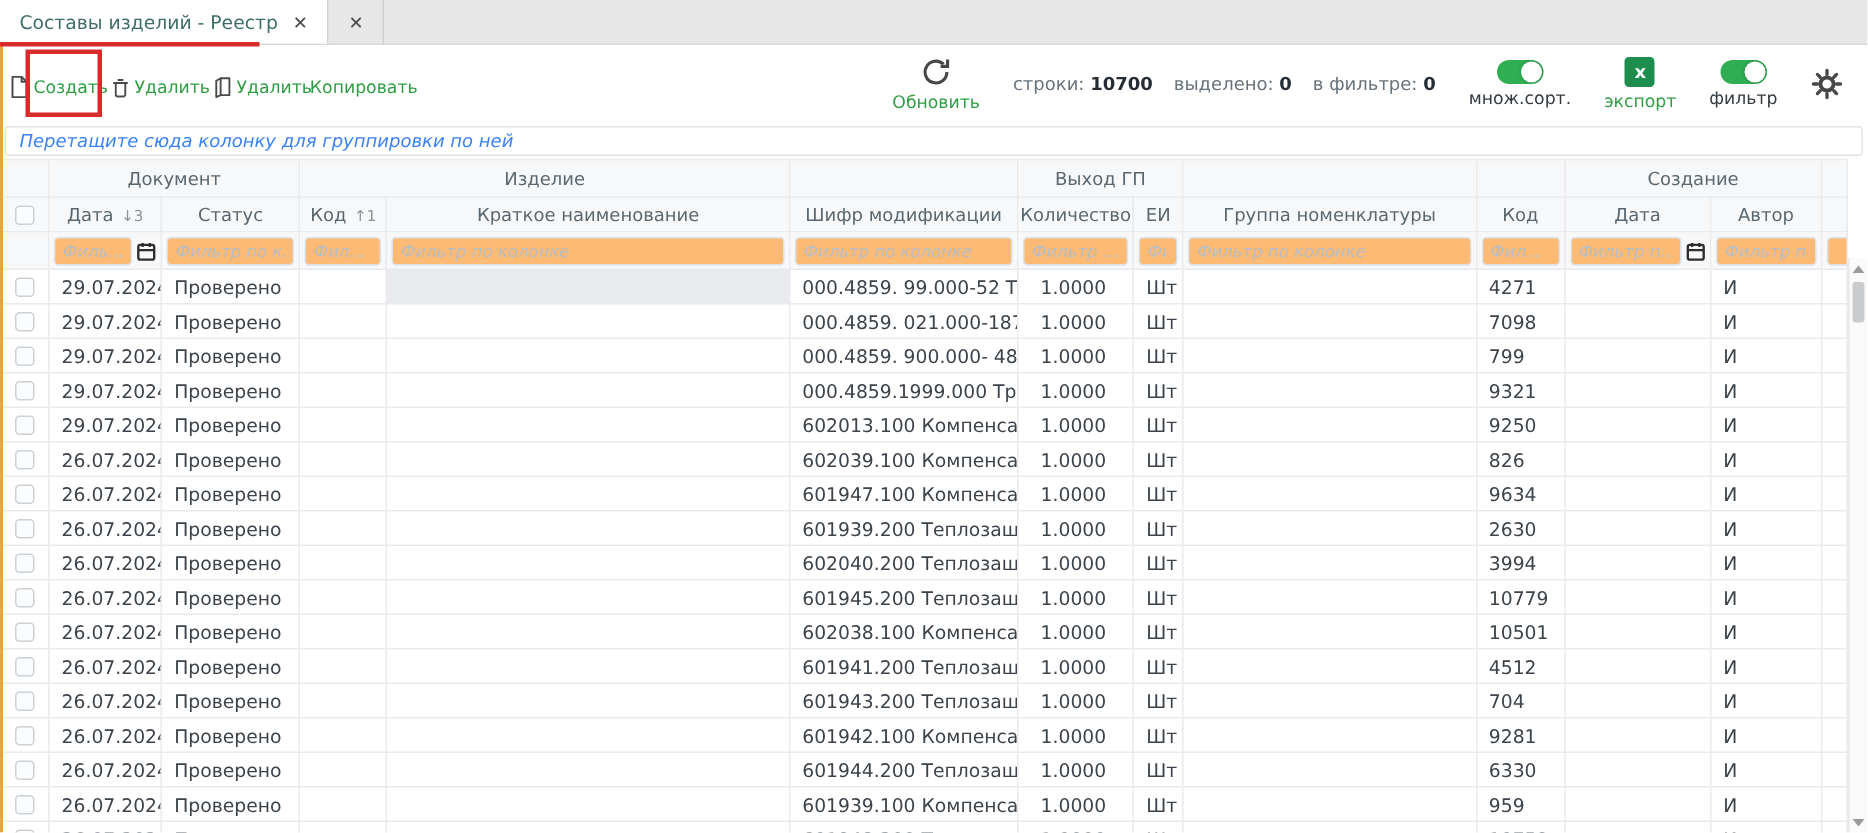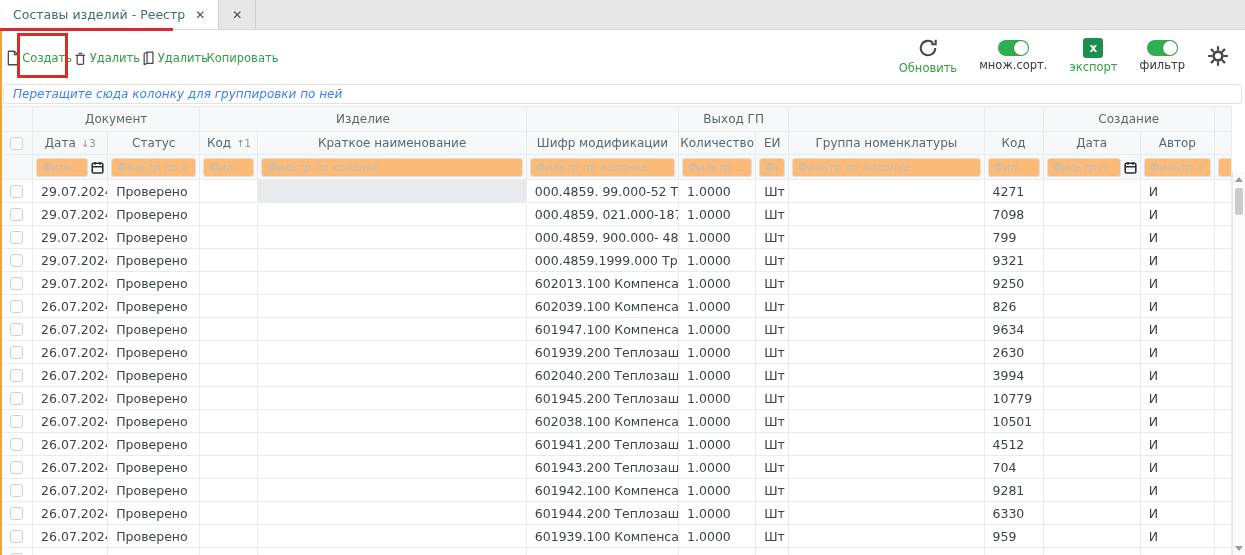--- a/index.html
+++ b/index.html
@@ -51,21 +51,21 @@
   tr.grouprow th { height:25px; }
   tr.colrow th { height:23px; cursor:pointer; }
   tr.filterrow th { height:25px; padding:0 2px; background:#f7f8f9; }
   .sortmark { font-size:10px; color:#8a949c; margin-left:5px; }
   .fwrap { display:flex; align-items:center; gap:3px; padding:0 1px; }
   .fwrap input { flex:1; min-width:0; height:19px; border:1px solid #dcdfe3;
     border-radius:3px; background:#fdba74; font-size:11px; font-style:italic;
     padding:0 5px; color:#4a5158; font-family:inherit; outline:none; }
   .fwrap input::placeholder { color:#b6bdc4; }
   tbody td { height:23px; padding:0 8px; background:#fff; cursor:default; }
-  tbody td.num { text-align:left; padding-right:11px; }
+  tbody td.num { text-align:center; padding-right:11px; }
   tbody td.sel { background:#e8eaee; }
   .cb { width:13px; height:13px; border:1px solid #ccd1d6; border-radius:3px;
     background:#fbfcfd; margin:0 auto; }
   td.cbcell, th.cbcell { padding:0; }
 
   
   .vscroll { position:absolute; right:0; top:172px; bottom:0; width:13px;
     background:#fafafa; border-left:1px solid #e8e8e8; z-index:6; }
   .sb-up { width:0; height:0; border-left:4px solid transparent; border-right:4px solid transparent;
     border-bottom:5px solid #9a9a9a; margin:5px auto 0 auto; }
@@ -127,20 +127,25 @@
     <span class="lbl">Копировать</span>
   </div>
 
   <div class="right-cluster">
     <div class="vbtn">
       <svg class="ico" width="22" height="22" viewBox="0 0 20 20">
           <path d="M16.6 10a6.6 6.6 0 1 1-2-4.7" fill="none" stroke="#474747" stroke-width="1.9"></path>
           <path d="M17 2.4v4.2h-4.2" fill="none" stroke="#474747" stroke-width="1.9"></path>
         </svg>
       <span class="lbl">Обновить</span>
+    </div>
+    <div class="stats">
+      <span><span>строки:</span> <b>10700</b></span>
+      <span><span>выделено:</span> <b>0</b></span>
+      <span><span>в фильтре:</span> <b>0</b></span>
     </div>
     <div class="vbtn">
       <div class="toggle">
           <div class="knob"></div>
         </div>
       <span class="lbl-dark">множ.сорт.</span>
     </div>
     <div class="vbtn">
       <div class="excel">x</div>
       <span class="lbl">экспорт</span>

